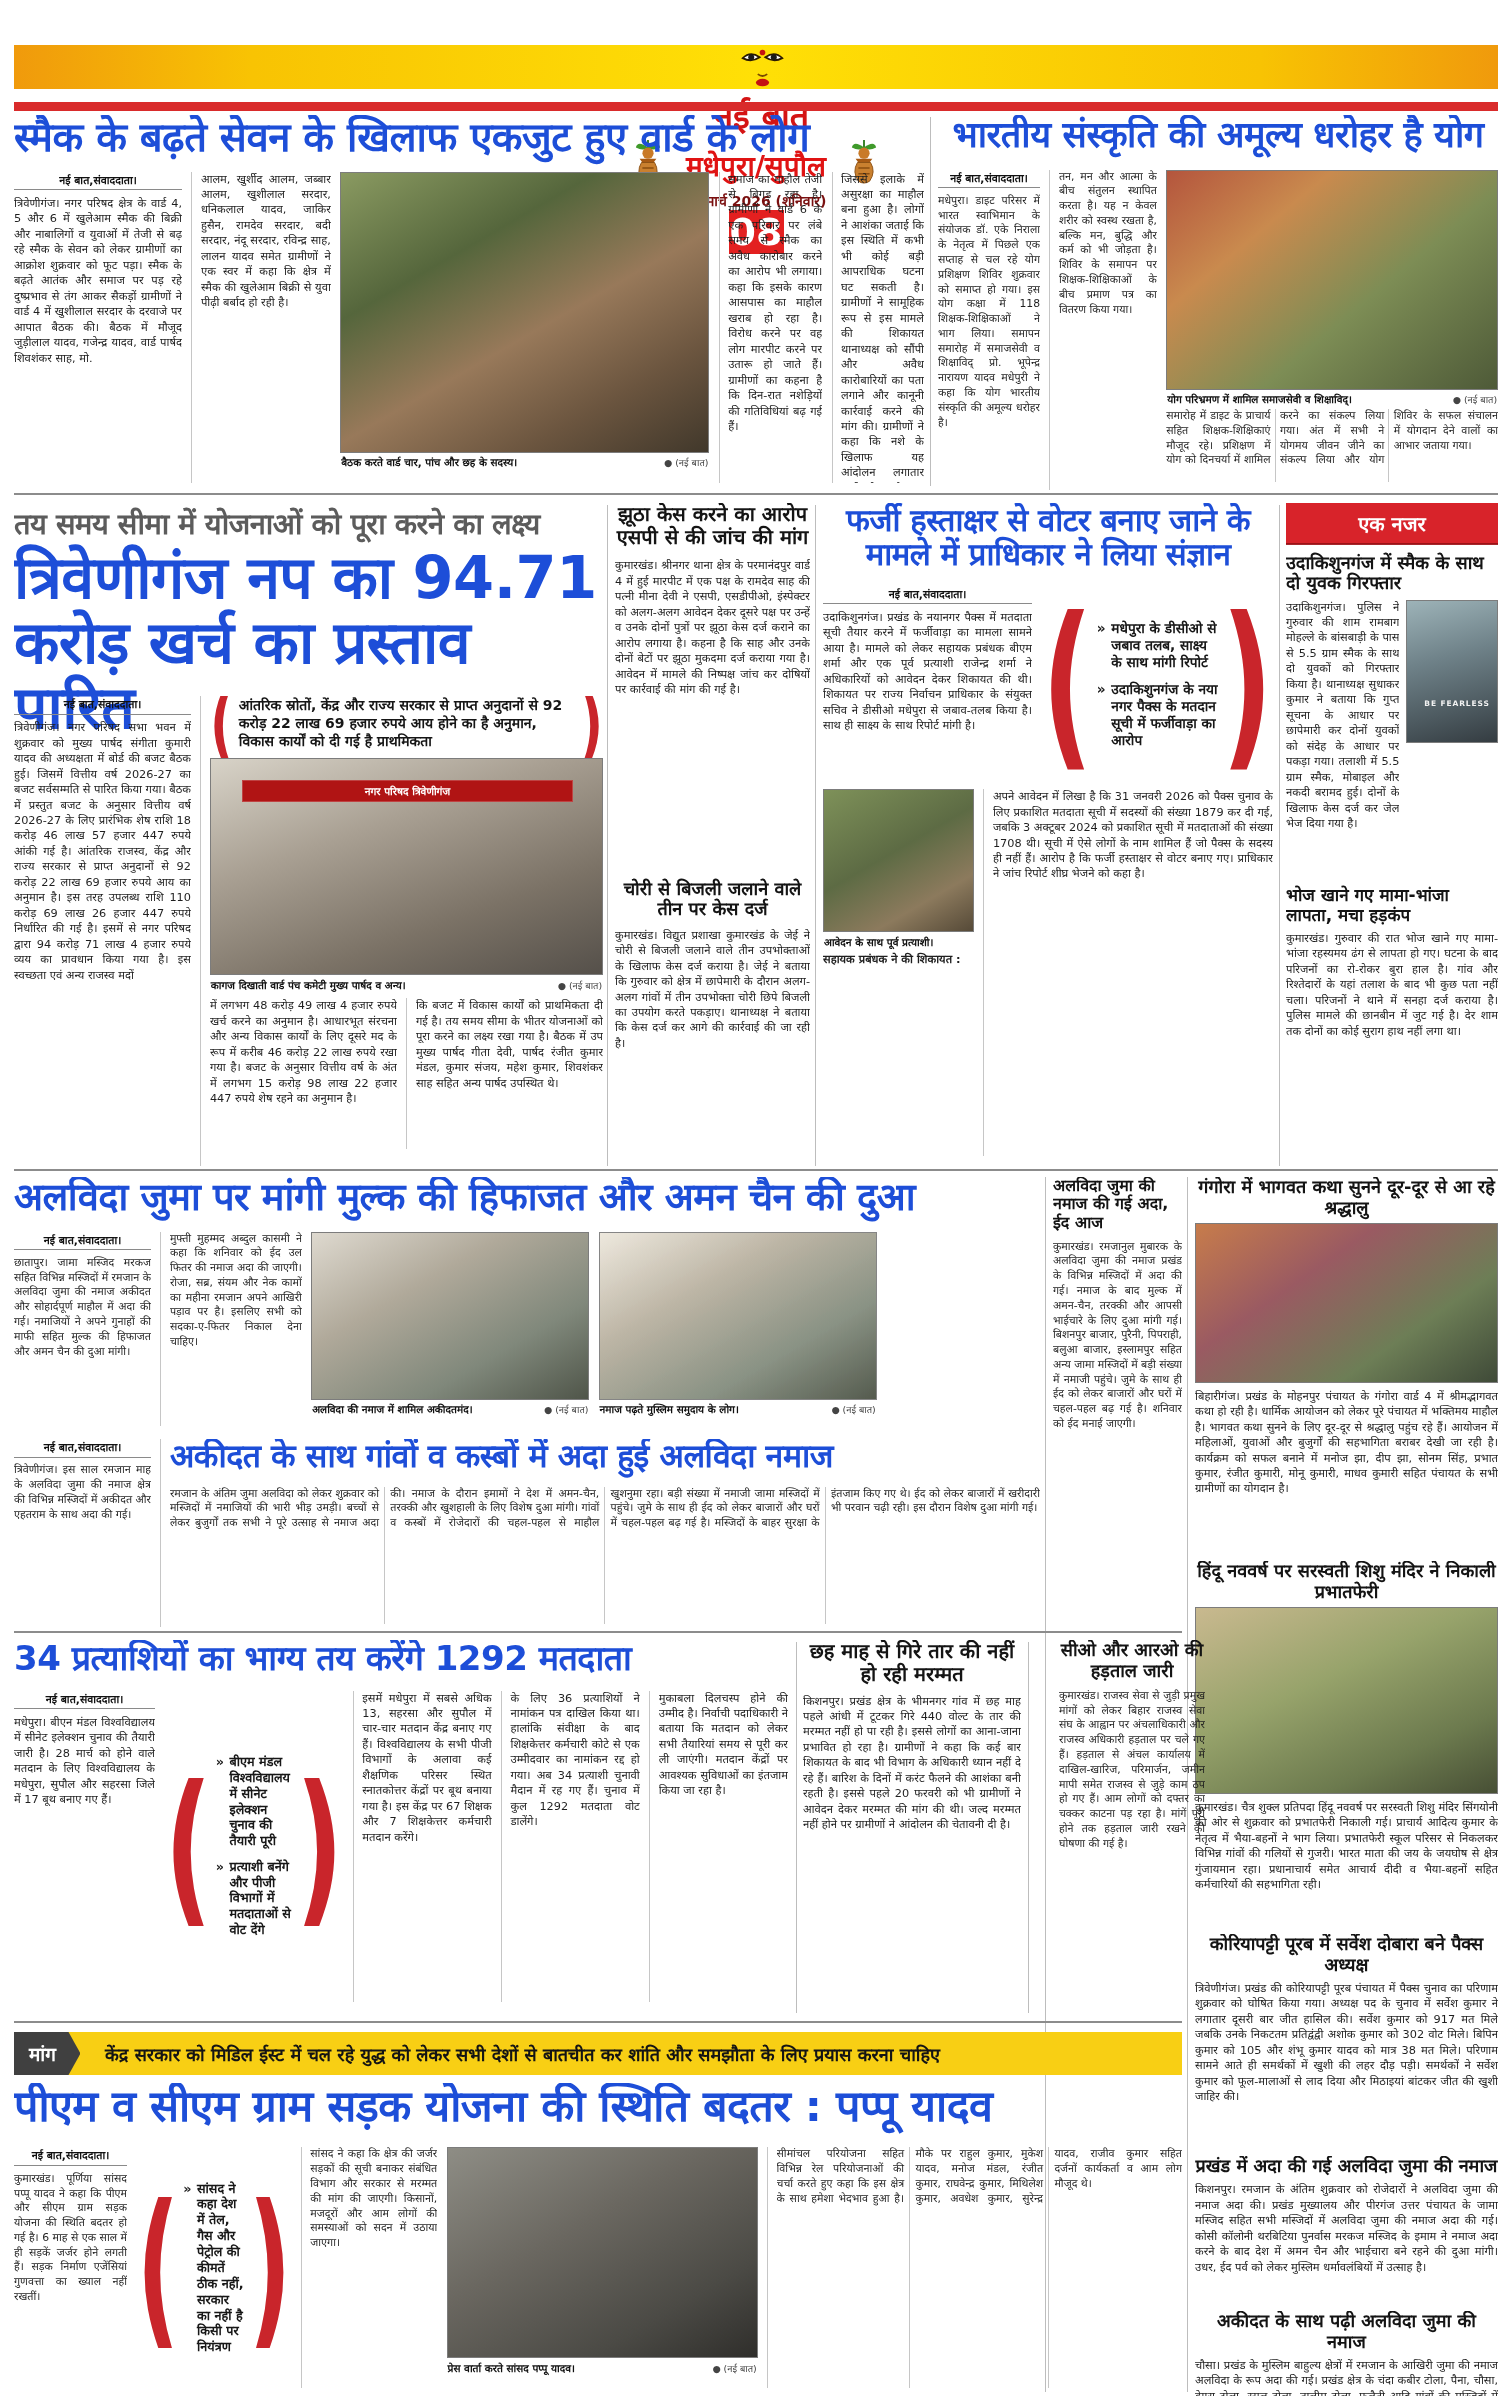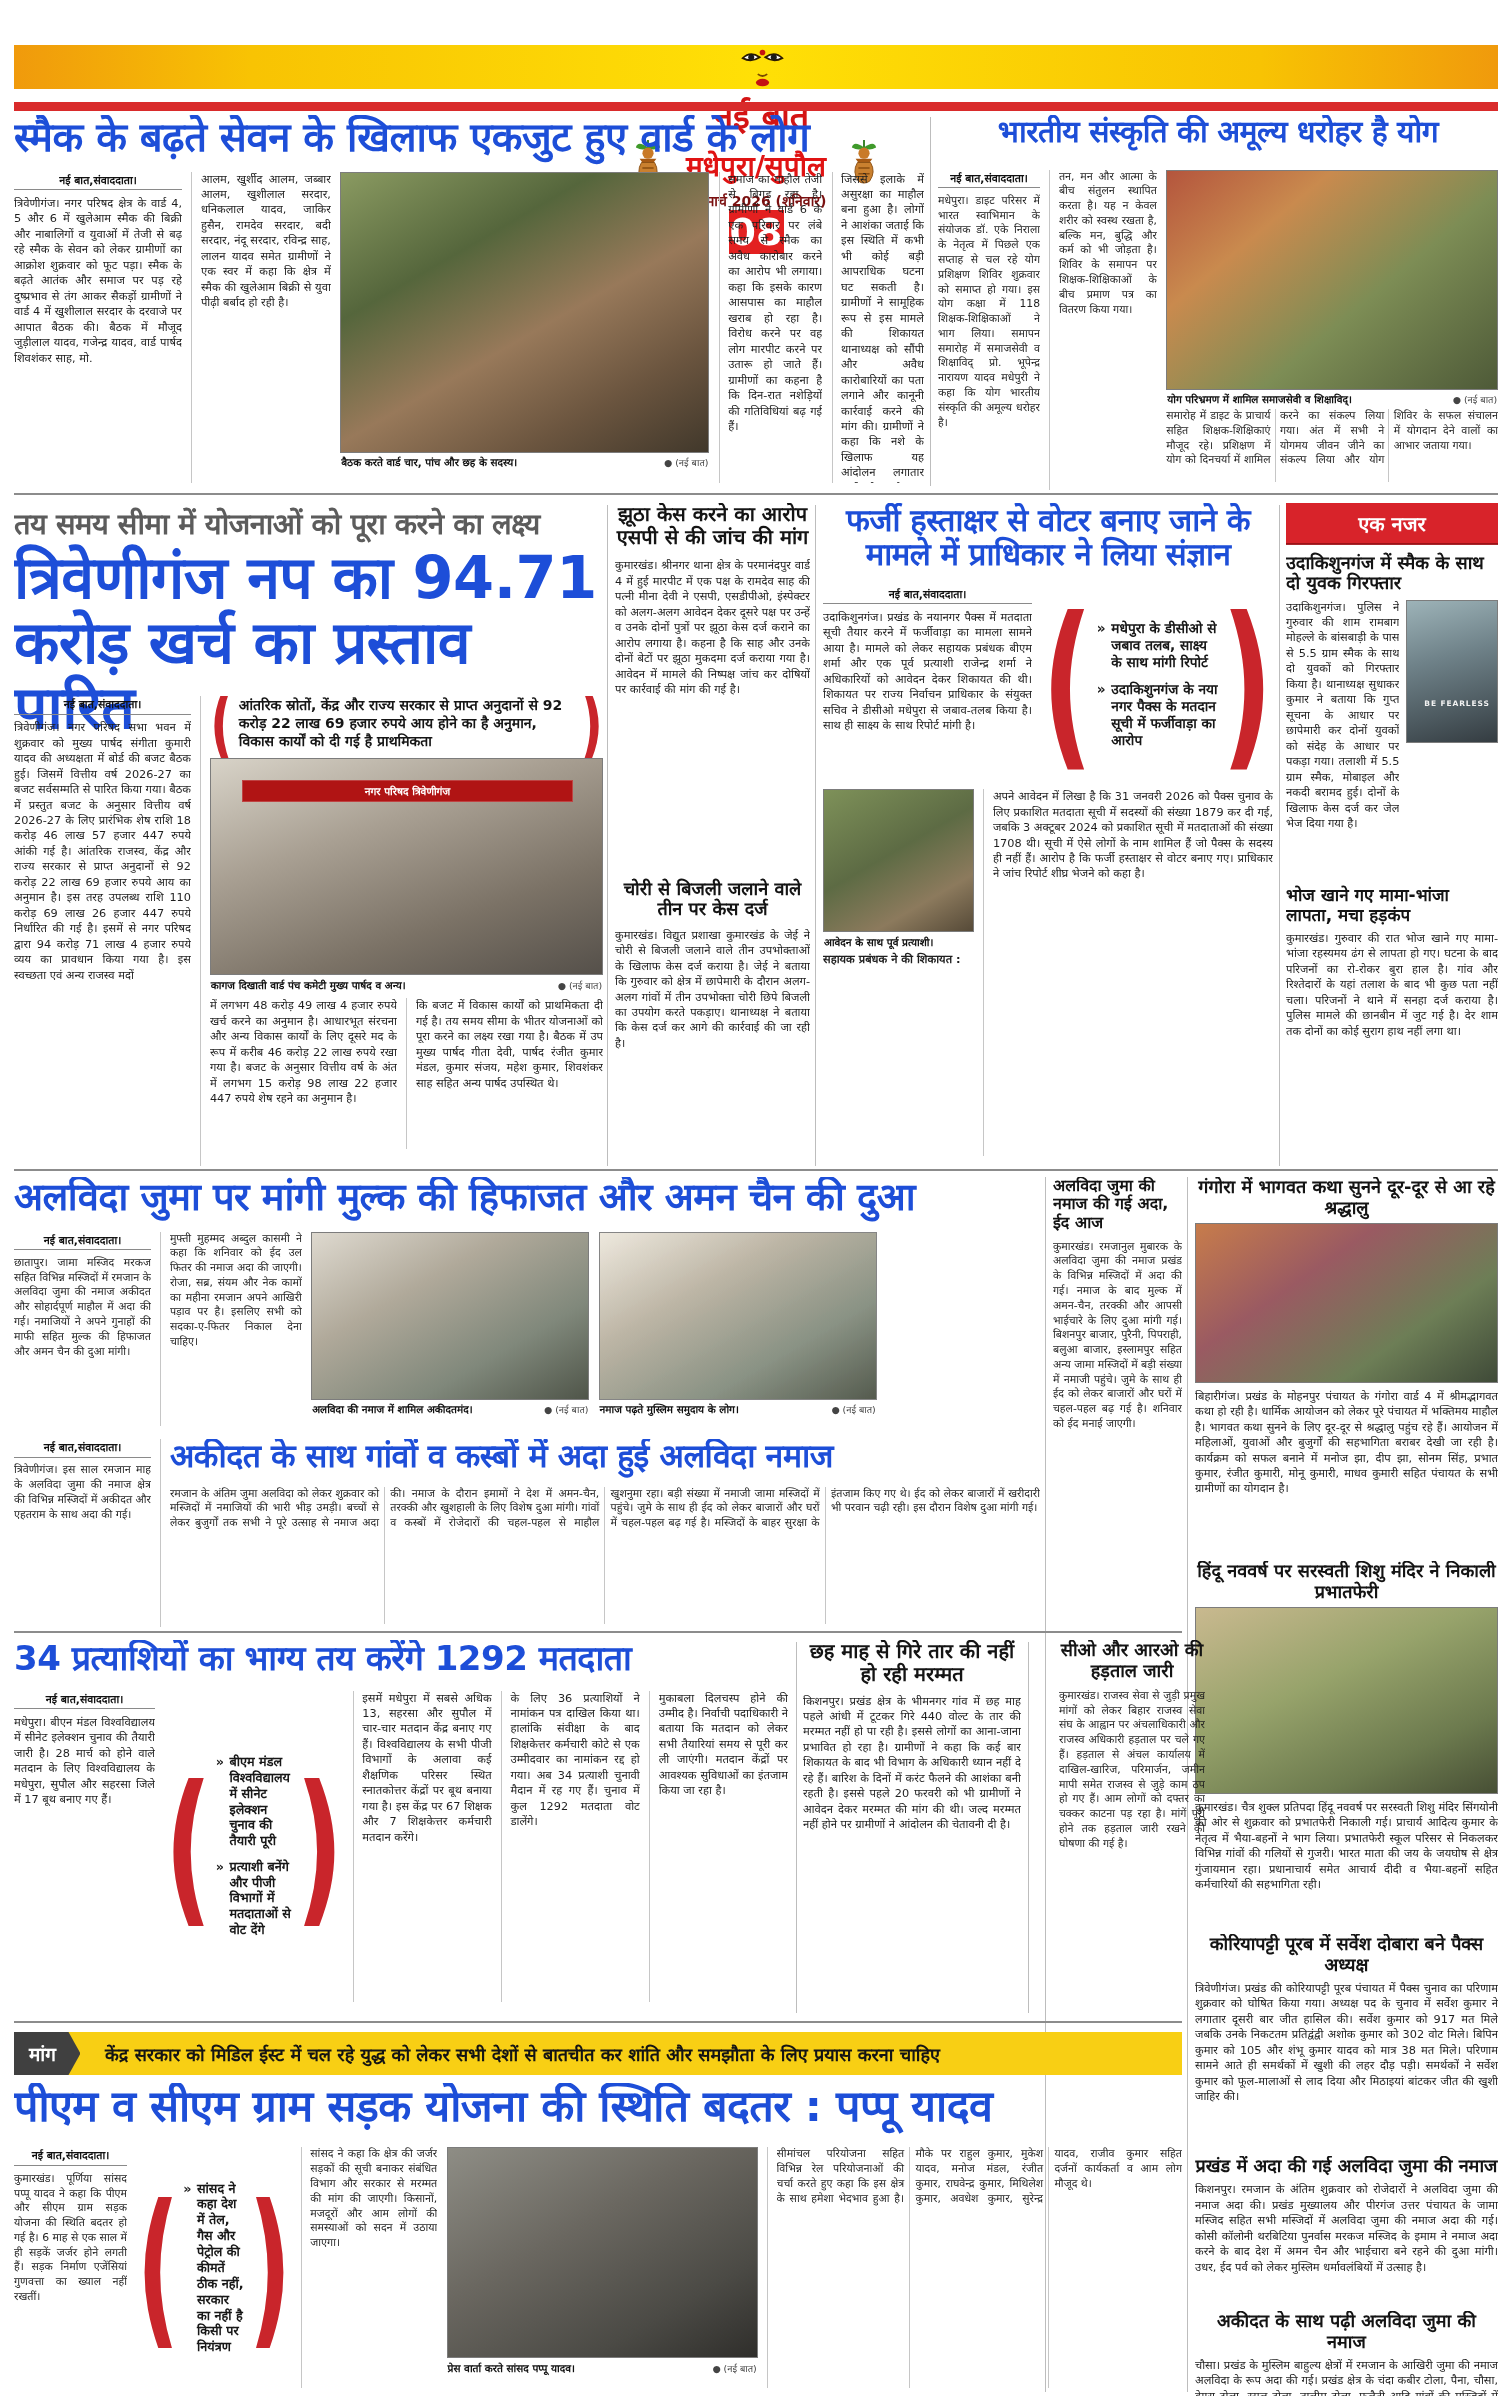--- a/index.html
+++ b/index.html
@@ -124,21 +124,21 @@
       </div>
       <div class="c vr">
         <div class="body" style="height:311px;">जिससे इलाके में असुरक्षा का माहौल बना हुआ है। लोगों ने आशंका जताई कि इस स्थिति में कभी भी कोई बड़ी आपराधिक घटना घट सकती है। ग्रामीणों ने सामूहिक रूप से इस मामले की शिकायत थानाध्यक्ष को सौंपी और अवैध कारोबारियों का पता लगाने और कानूनी कार्रवाई करने की मांग की। ग्रामीणों ने कहा कि नशे के खिलाफ यह आंदोलन लगातार जारी रहेगा और तब तक नहीं रुकेगा जब तक इस कुरीति को इलाके से खत्म नहीं किया जाता।</div>
       </div>
     </div>
   </section>
 
   <div class="vline" style="left:930px;top:117px;height:369px;"></div>
 
   <section class="abs" style="left:938px;top:115px;width:560px;height:375px;overflow:hidden;">
-    <div class="headline" style="font-size:30px;height:47px;text-align:center;">भारतीय संस्कृति की अमूल्य धरोहर है योग</div>
+    <div class="headline" style="font-size:36px;height:47px;text-align:center;">भारतीय संस्कृति की अमूल्य धरोहर है योग</div>
     <div class="cols" style="margin-top:7.5px;height:320px;">
       <div class="c" style="flex:0 0 102px;">
         <div class="byline">नई बात,संवाददाता।</div>
         <div class="body" style="font-size:10.8px;height:282px;">मधेपुरा। डाइट परिसर में भारत स्वाभिमान के संयोजक डॉ. एके निराला के नेतृत्व में पिछले एक सप्ताह से चल रहे योग प्रशिक्षण शिविर शुक्रवार को समाप्त हो गया। इस योग कक्षा में 118 शिक्षक-शिक्षिकाओं ने भाग लिया। समापन समारोह में समाजसेवी व शिक्षाविद् प्रो. भूपेन्द्र नारायण यादव मधेपुरी ने कहा कि योग भारतीय संस्कृति की अमूल्य धरोहर है।</div>
       </div>
       <div class="c vr" style="flex:0 0 98px;">
         <div class="body" style="font-size:10.8px;height:320px;">तन, मन और आत्मा के बीच संतुलन स्थापित करता है। यह न केवल शरीर को स्वस्थ रखता है, बल्कि मन, बुद्धि और कर्म को भी जोड़ता है। शिविर के समापन पर शिक्षक-शिक्षिकाओं के बीच प्रमाण पत्र का वितरण किया गया।</div>
       </div>
       <div class="c" style="flex:1;">
         <div class="photo ph-yoga" style="height:218px;"></div>

